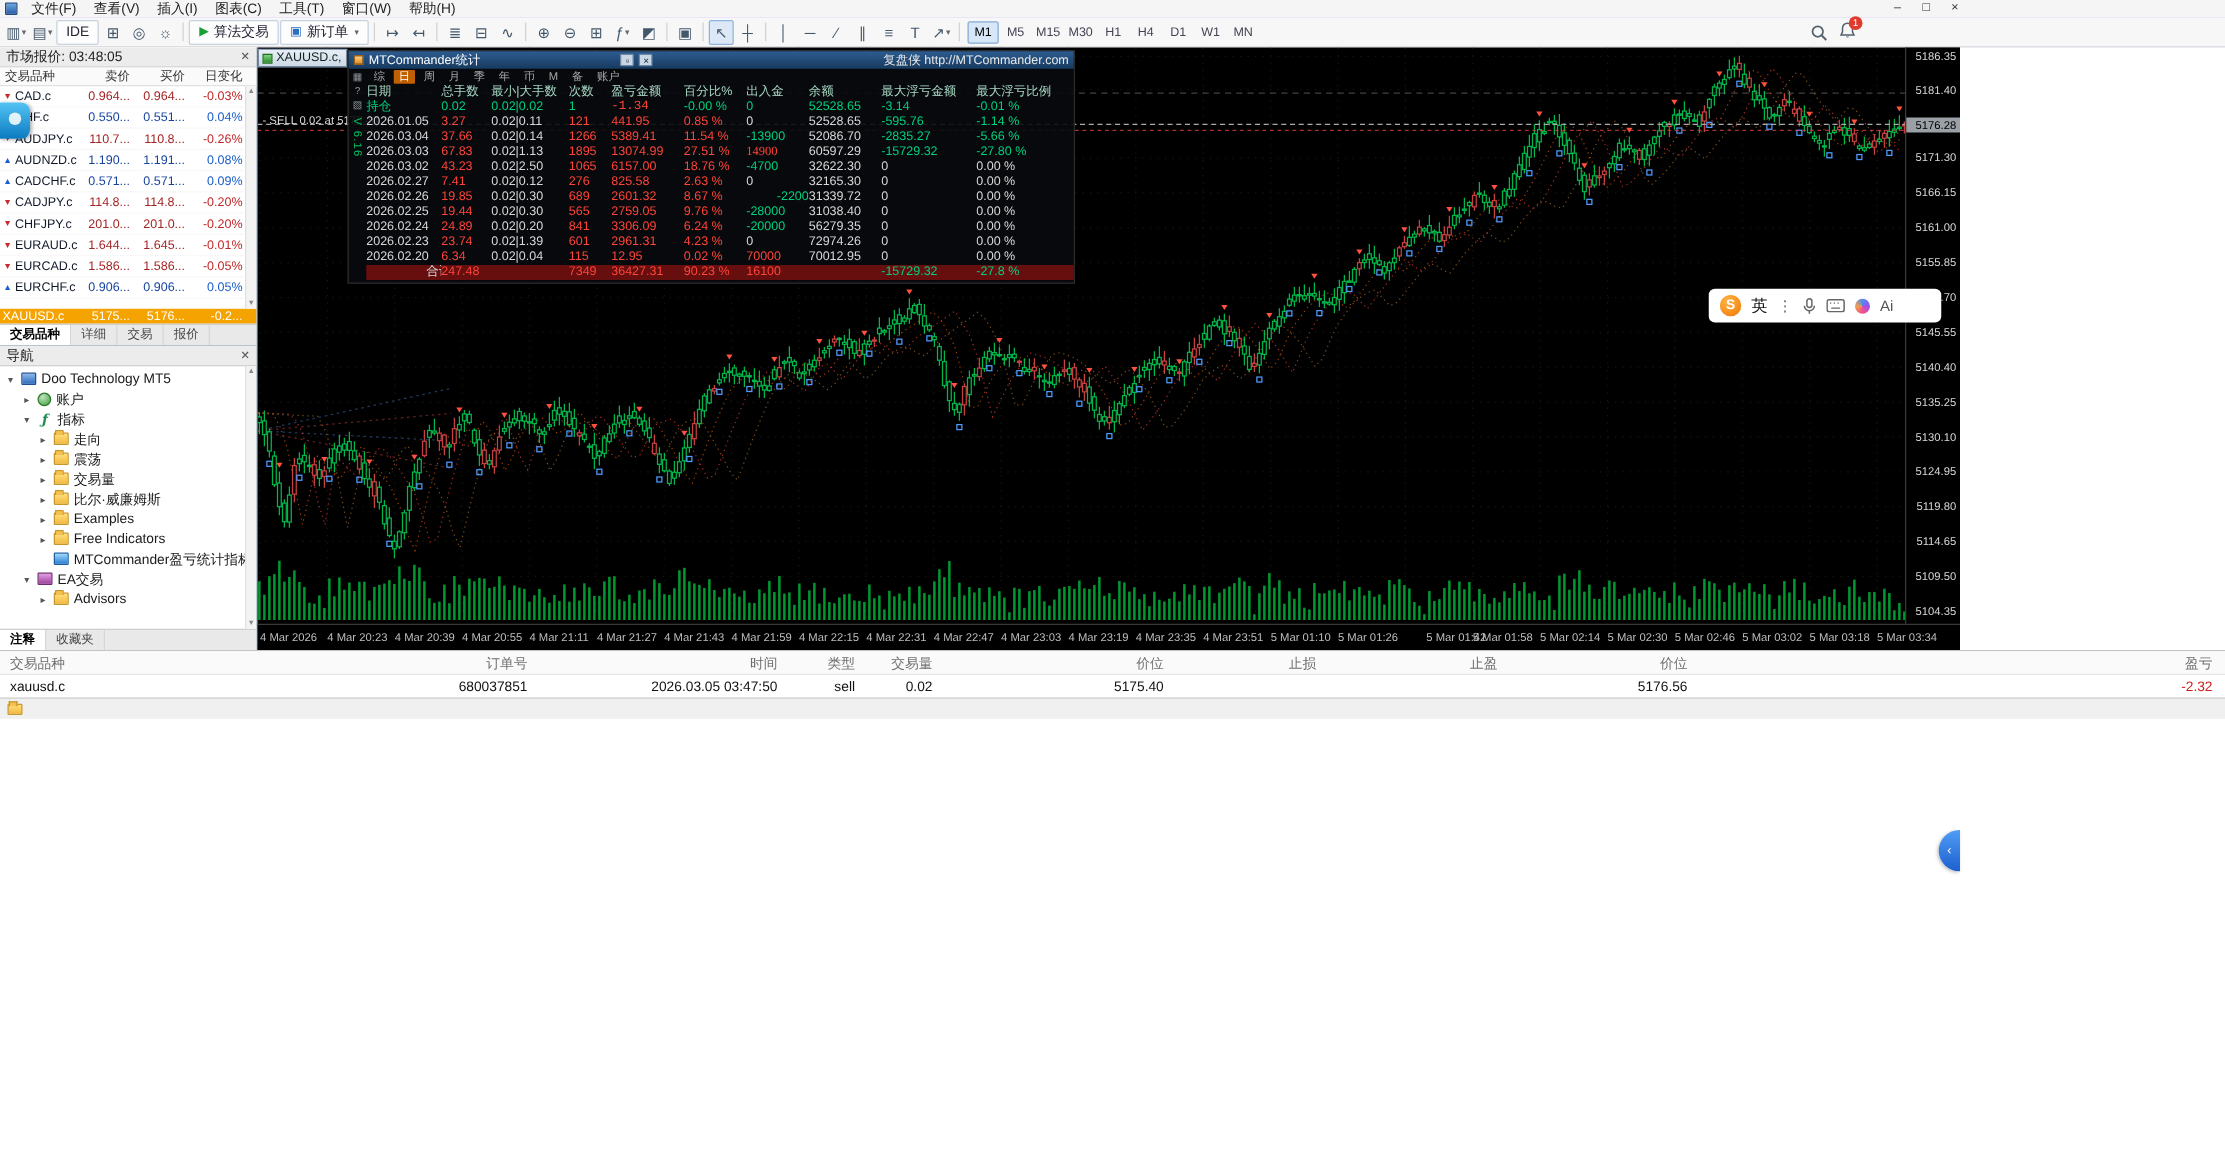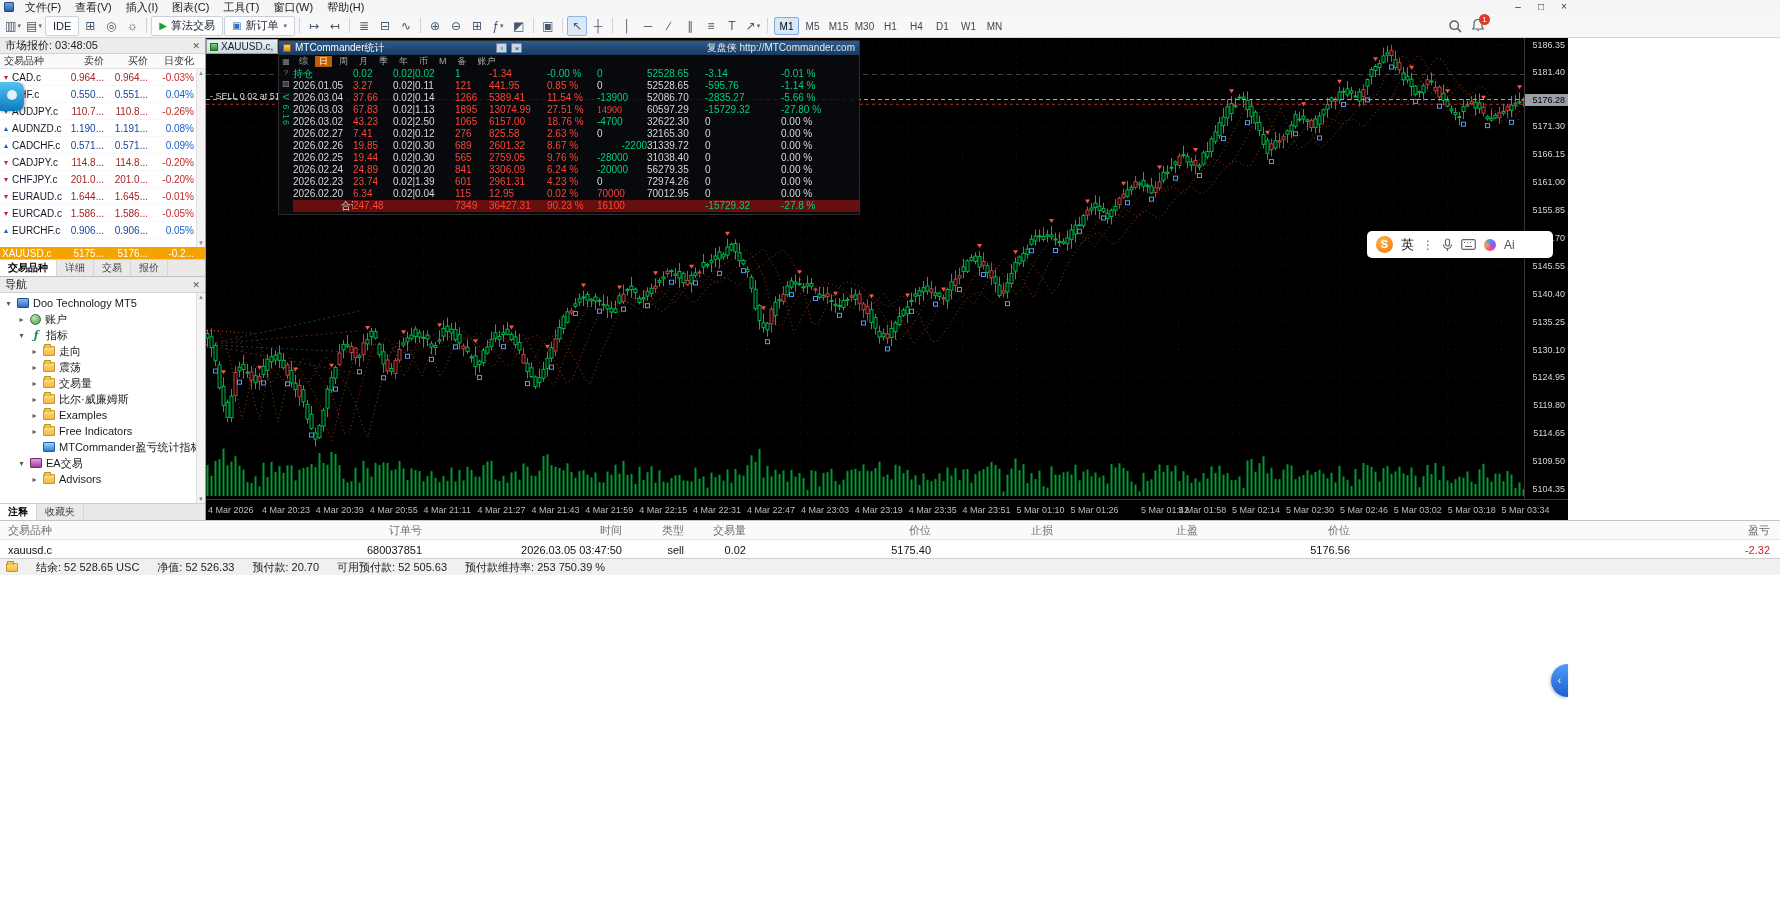--- a/index.html
+++ b/index.html
@@ -1634,26 +1634,38 @@
               <span class="sp-tab">周</span>
               <span class="sp-tab">月</span>
               <span class="sp-tab">季</span>
               <span class="sp-tab">年</span>
               <span class="sp-tab">币</span>
               <span class="sp-tab">M</span>
               <span class="sp-tab">备</span>
               <span class="sp-tab">账户</span>
             </div>
           <div id="sp-table">
+              <div class="sp-row head">
+                <div class="sp-cell" style="width: 60px;">日期</div>
+                <div class="sp-cell" style="width: 40px;">总手数</div>
+                <div class="sp-cell" style="width: 62px;">最小|大手数</div>
+                <div class="sp-cell" style="width: 34px;">次数</div>
+                <div class="sp-cell" style="width: 58px;">盈亏金额</div>
+                <div class="sp-cell" style="width: 50px;">百分比%</div>
+                <div class="sp-cell" style="width: 50px;">出入金</div>
+                <div class="sp-cell" style="width: 58px;">余额</div>
+                <div class="sp-cell" style="width: 76px;">最大浮亏金额</div>
+                <div class="sp-cell" style="width: 74px;">最大浮亏比例</div>
+              </div>
               <div class="sp-row">
                 <div class="sp-cell" style="width: 60px; color: rgb(0, 207, 127);">持仓</div>
                 <div class="sp-cell" style="width: 40px; color: rgb(0, 207, 127);">0.02</div>
                 <div class="sp-cell" style="width: 62px; color: rgb(0, 207, 127);">0.02|0.02</div>
                 <div class="sp-cell" style="width: 34px; color: rgb(0, 207, 127);">1</div>
-                <div class="sp-cell" style="width: 58px; color: rgb(255, 68, 56);">-1.34</div>
+                <div class="sp-cell" style="width: 58px; color: rgb(255, 68, 56); font-family: Liberation Mono, monospace;">-1.34</div>
                 <div class="sp-cell" style="width: 50px; color: rgb(0, 207, 127);">-0.00 %</div>
                 <div class="sp-cell" style="width: 50px; color: rgb(0, 207, 127);">0</div>
                 <div class="sp-cell" style="width: 58px; color: rgb(0, 207, 127);">52528.65</div>
                 <div class="sp-cell" style="width: 76px; color: rgb(0, 207, 127);">-3.14</div>
                 <div class="sp-cell" style="width: 74px; color: rgb(0, 207, 127);">-0.01 %</div>
               </div>
               <div class="sp-row">
                 <div class="sp-cell" style="width: 60px; color: rgb(216, 216, 216);">2026.01.05</div>
                 <div class="sp-cell" style="width: 40px; color: rgb(255, 68, 56);">3.27</div>
                 <div class="sp-cell" style="width: 62px; color: rgb(216, 216, 216);">0.02|0.11</div>
@@ -1813,27 +1825,20 @@
         <div>5175.40</div>
         <div></div>
         <div></div>
         <div>5176.56</div>
         <div class="tbx-profit">-2.32</div>
       </div>
   </div>
 
   <div class="statusbar">
     <span class="folder-ico"></span>
-    <span id="status-items" style="display:flex;gap:18px">
-        <span>结余: 52 528.65 USC</span>
-        <span>净值: 52 526.33</span>
-        <span>预付款: 20.70</span>
-        <span>可用预付款: 52 505.63</span>
-        <span>预付款维持率: 253 750.39 %</span>
-      </span>
   </div>
 </div>
 
 <div class="ime-bar">
   <span class="ime-logo">S</span>
   <span class="ime-lang">英</span>
   <span class="ime-ic">⋮</span>
   <span class="ime-ic">
     <svg width="11" height="14" viewBox="0 0 11 14">
         <rect x="3.5" y="1" width="4" height="7" rx="2" fill="none" stroke="#666" stroke-width="1.2"></rect>

